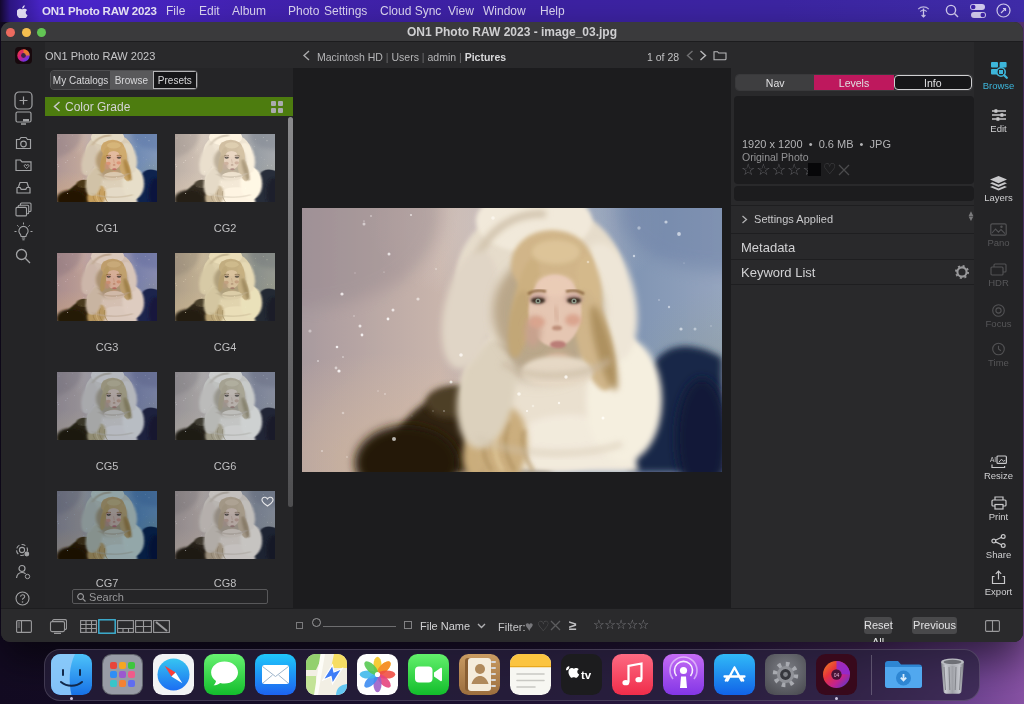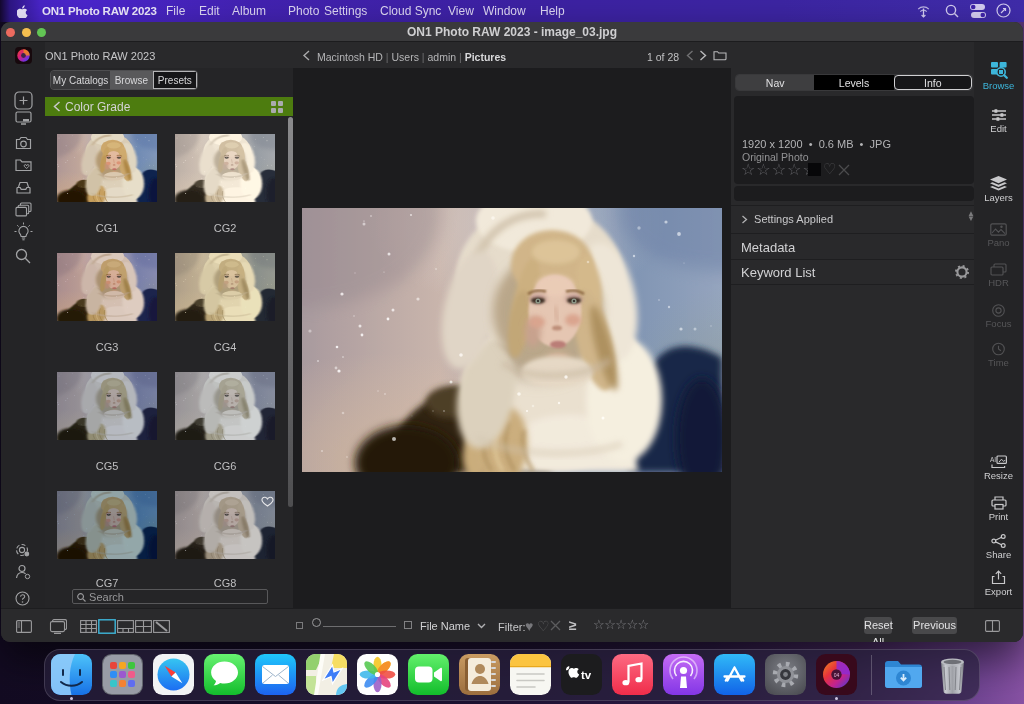--- a/index.html
+++ b/index.html
@@ -453,21 +453,21 @@
     <div id="lpbottom"></div>
   </div>
   <div id="canvas">
 <div style="position:absolute;left:9px;top:140px;width:420px;height:264px;overflow:hidden"><svg width="420" height="264" viewBox="0 0 420 264" style="filter:saturate(1.05) contrast(1.04) brightness(1.02)">
           <use href="#pic"></use>
         </svg></div>
 </div>
   <div id="rightpanel">
     <div id="rtabs">
       <div style="width:79px;background:#3e3e40;display:flex;align-items:center;justify-content:center;">Nav</div>
-      <div style="width:80px;background:#000000;display:flex;align-items:center;justify-content:center;">Levels</div>
+      <div style="width:80px;background:#be185d;display:flex;align-items:center;justify-content:center;">Levels</div>
       <div style="width:79px;background:#161618;display:flex;align-items:center;justify-content:center;border:1px solid #d0d0d2;border-radius:4px;">Info</div>
     </div>
     <div class="infobox" style="top:28px;height:88px;">
       <div class="abs" style="left:8px;top:42px;font-size:11px;color:#b4b4b6;">1920 x 1200&nbsp; • &nbsp;0.6 MB&nbsp; • &nbsp;JPG</div>
       <div class="abs" style="left:8px;top:55px;font-size:10.5px;color:#939395;">Original Photo</div>
       <div class="abs" style="left:7px;top:64px;font-size:16px;color:#606064;letter-spacing:1px;">☆☆☆☆☆</div>
       <div class="abs" style="left:74px;top:67px;width:13px;height:13px;background:#070709;"></div>
       <div class="abs" style="left:89px;top:64px;font-size:15px;color:#4b4b4d;">♡</div>
       <svg class="abs" style="left:104px;top:68px" width="12" height="12" viewBox="0 0 12 12" stroke="#4b4b4d" stroke-width="1.3">
           <path d="M1 1l10 10M11 1L1 11"></path>

